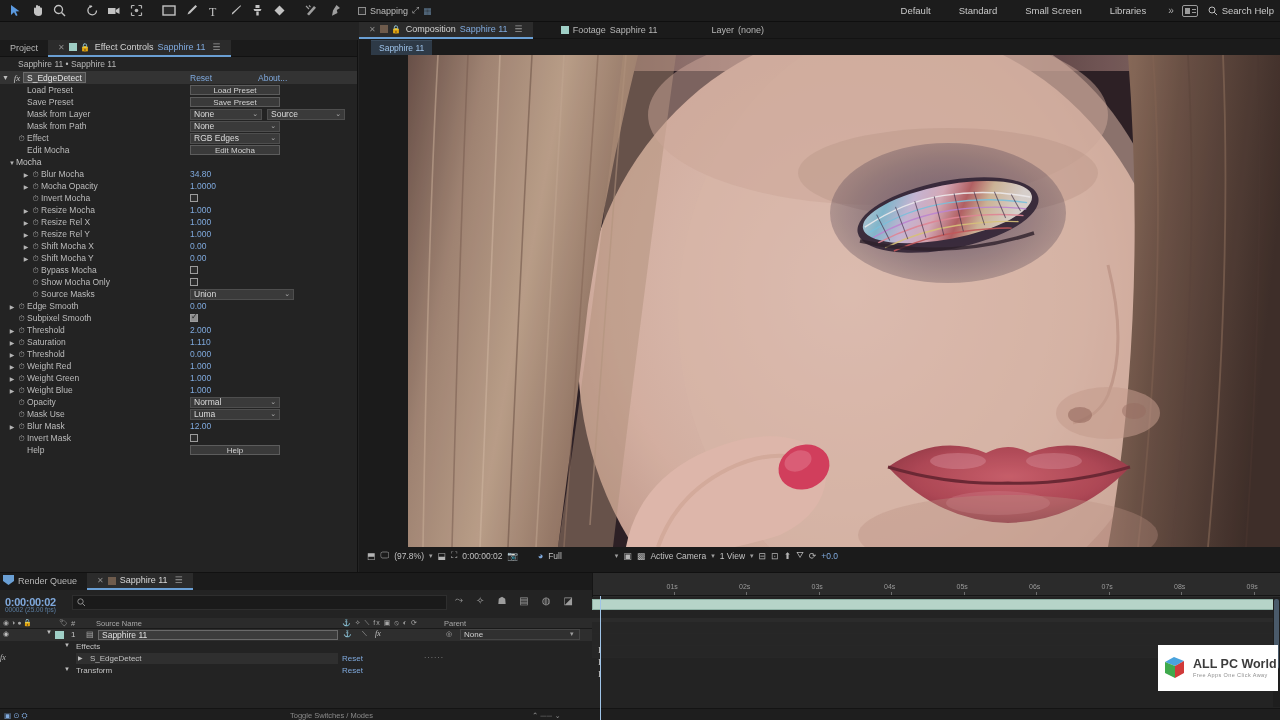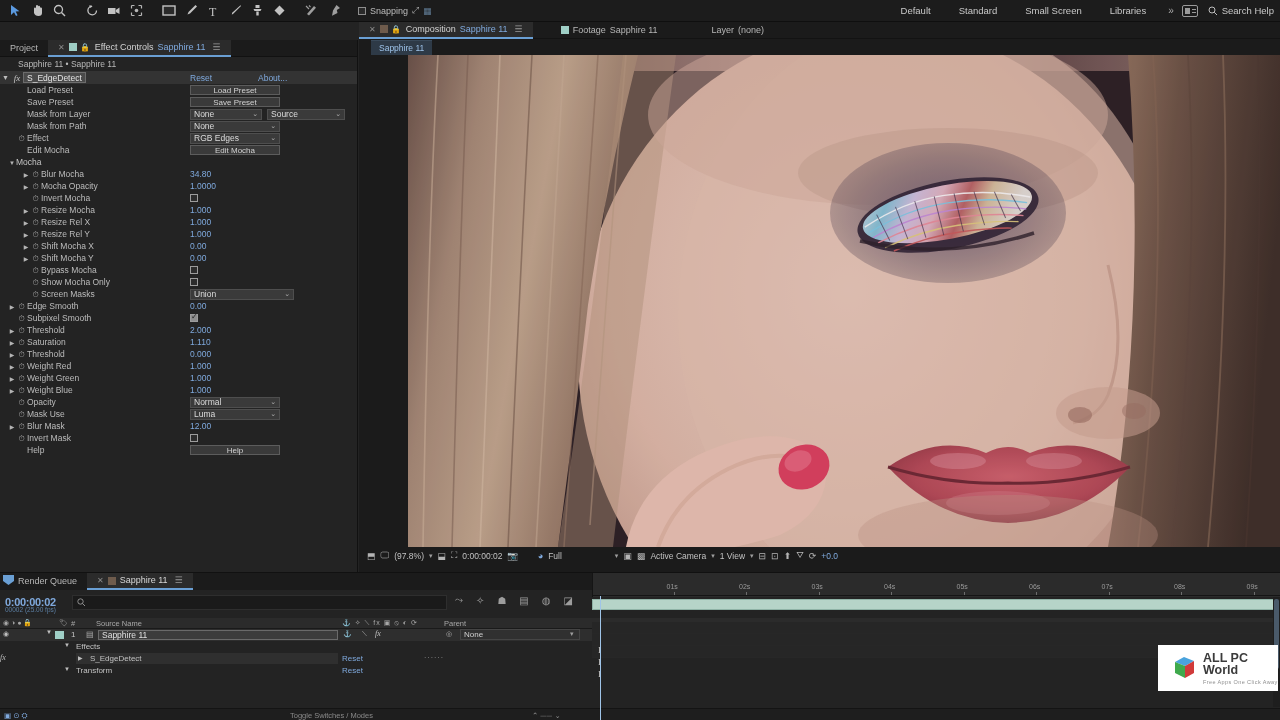--- a/index.html
+++ b/index.html
@@ -129,21 +129,21 @@
   .playhead-top { position:absolute; left:3px; top:2px; width:11px; height:10px; background:#6a9fd4; clip-path:polygon(0 0,100% 0,100% 60%,50% 100%,0 60%); z-index:6;}
   .greenbar { position:absolute; left:592px; top:26px; width:688px; height:11px; background:#b6d4c8; border:1px solid #8fb3a6;}
   .tl-track { position:absolute; left:592px; width:688px; height:12px; border-bottom:1px solid #272727; background:#262626;}
   .ibeam { position:absolute; color:#c6c6c6; font-size:9px; font-family:"Liberation Serif",serif;}
 
   .tl-footer { position:absolute; left:0; bottom:0; width:1280px; height:12px; background:#1e1e1e; border-top:1px solid #141414; font-size:7.5px; color:#8a8a8a;}
 
   
   .watermark {
     position:absolute; left:1158px; top:645px; width:120px; height:46px;
-    background:#ffffff; display:flex; align-items:center; gap:5px; padding-left:14px; z-index:40;
+    background:#ffffff; display:flex; align-items:center; gap:5px; padding-left:4px; z-index:40;
   }
   .wm-cube { width:26px; height:26px; position:relative; }
   .wm-txt1 { font-size:12.5px; font-weight:bold; color:#3b3b3b; line-height:1;}
   .wm-txt2 { font-size:5.5px; color:#8f8f8f; letter-spacing:0.4px; margin-top:2px;}
 
   .scroll-v { position:absolute; right:0; top:0; width:7px; height:100%; background:#1e1e1e;}
   .scroll-thumb { position:absolute; right:1px; width:5px; background:#4a5a6a; border-radius:2px;}
 </style>
 </head>
 <body>
@@ -391,21 +391,21 @@
             <span class="chk"></span>
           </div>
         </div>
         <div class="prow">
           <div class="lbl" style="left: 22px;"><span class="tri"></span><span class="stopwatch">⏱</span><span>Show Mocha Only</span></div>
           <div class="ctl">
             <span class="chk"></span>
           </div>
         </div>
         <div class="prow">
-          <div class="lbl" style="left: 22px;"><span class="tri"></span><span class="stopwatch">⏱</span><span>Screen Masks</span></div>
+          <div class="lbl" style="left: 22px;"><span class="tri"></span><span class="stopwatch">⏱</span><span>Source Masks</span></div>
           <div class="ctl">
             <div class="dropdown" style="width: 104px;">
               <span>Union</span>
               <span class="cv">⌄</span>
             </div>
           </div>
         </div>
         <div class="prow">
           <div class="lbl" style="left: 8px;"><span class="tri">▶</span><span class="stopwatch">⏱</span><span>Edge Smooth</span></div>
           <div class="ctl">

